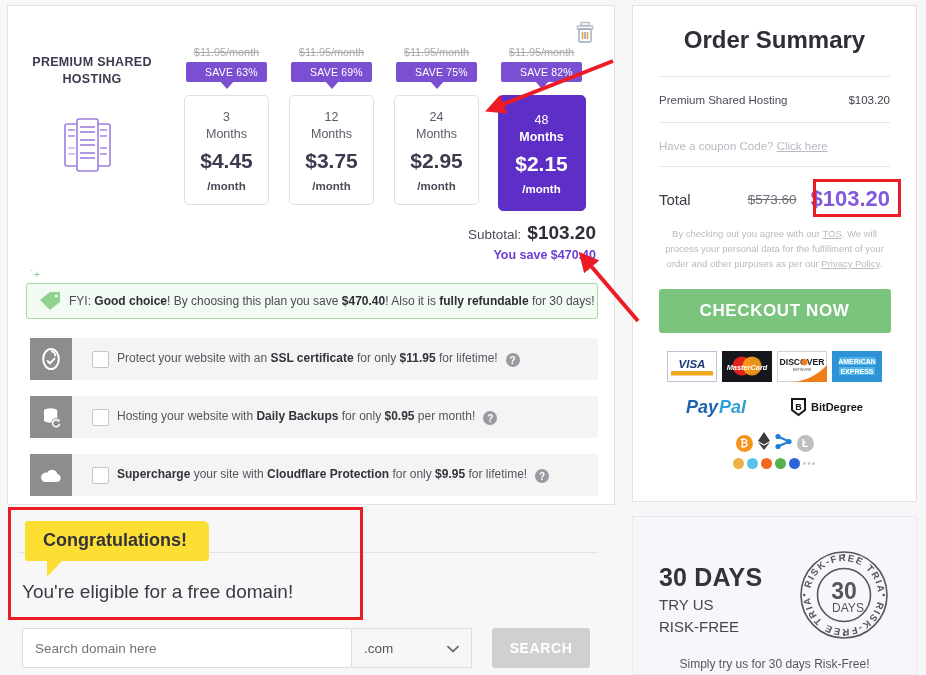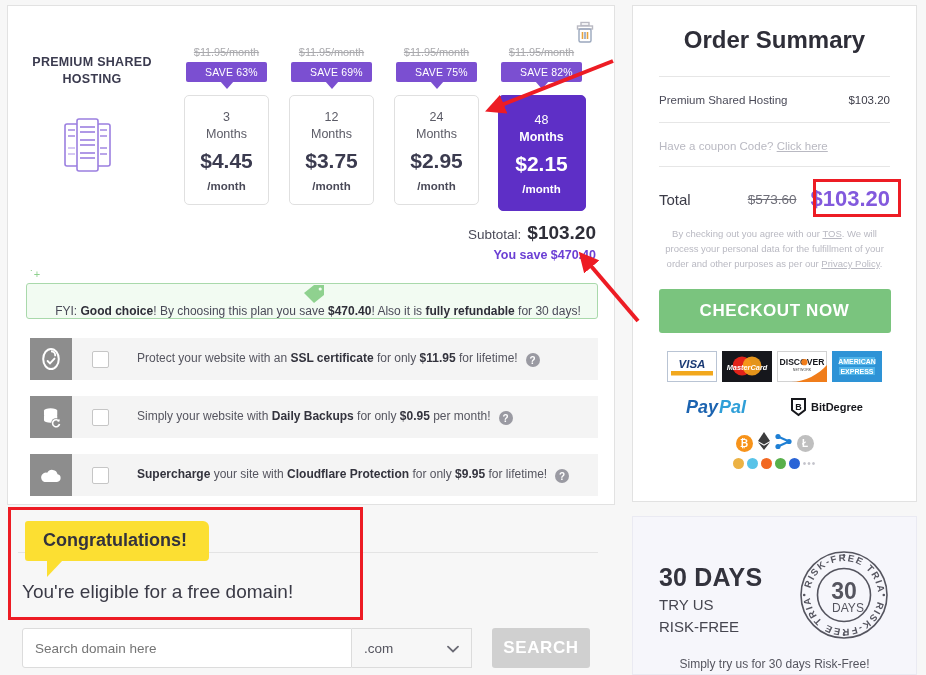--- a/index.html
+++ b/index.html
@@ -68,40 +68,40 @@
   .subtotal-wrap { position: absolute; right: 18px; top: 216px; text-align: right; }
   .subtotal-line { font-size: 13.5px; color: #4a4a58; }
   .subtotal-line .amt { font-size: 19px; font-weight: bold; color: #2e2e38; margin-left: 6px; }
   .save-line { font-size: 12.5px; font-weight: bold; color: #6b3fd4; margin-top: 4px; }
 
   
   .fyi {
     position: absolute; left: 18px; top: 277px; width: 572px; height: 36px;
     border: 1px solid #a9d9ab; background: #f2fbf2; border-radius: 3px;
     display: flex; align-items: center; padding-left: 12px;
-    font-size: 12px; color: #4a4a58; flex-direction: column;
+    font-size: 12px; color: #4a4a58;
   }
   .fyi b { color: #2e2e38; }
   .tag-icon { width: 22px; height: 20px; margin-right: 8px; flex: none; }
   .sparkle { position: absolute; left: 22px; top: 262px; color: #8fd18f; font-size: 11px; }
 
   
   .addon {
     position: absolute; left: 22px; width: 568px; height: 42px;
     background: #f4f4f4; display: flex; align-items: center;
   }
   .addon .sq {
     width: 42px; height: 42px; background: #8d8d8d; flex: none;
     display: flex; align-items: center; justify-content: center;
   }
   .addon .cb {
     width: 17px; height: 17px; border: 1px solid #c6c6c6; background: #fff;
     border-radius: 2px; margin-left: 20px; flex: none; cursor: pointer;
   }
-  .addon .txt { margin-left: 28px; font-size: 12px; color: #55555f; }
+  .addon .txt { margin-left: 8px; font-size: 12px; color: #55555f; }
   .addon .txt b { color: #33333d; }
   .help {
     width: 14px; height: 14px; border-radius: 50%; background: #9a9aa2;
     color: #fff; font-size: 10px; font-weight: bold; margin-left: 8px;
     display: inline-flex; align-items: center; justify-content: center;
     vertical-align: -2px; cursor: pointer;
   }
   .hr-thin { position: absolute; left: 18px; top: 552px; width: 580px; height: 1px; background: #e4e4e4; }
   .bubble {
     position: absolute; left: 25px; top: 521px;
@@ -127,21 +127,21 @@
     font-family: "Liberation Sans", sans-serif;
   }
   .tld-select {
     position: absolute; left: 352px; top: 628px; width: 120px; height: 40px;
     border: 1px solid #dcdcdc; border-left: none; background: #f7f7f7;
     display: flex; align-items: center; justify-content: space-between;
     padding: 0 12px; font-size: 13.5px; color: #55555f; cursor: pointer;
   }
   .search-btn {
     position: absolute; left: 492px; top: 628px; width: 98px; height: 40px;
-    background: #d0d0d0; color: #fff; font-size: 17px; font-weight: bold;
+    background: #d0d0d0; color: #fff; font-size: 14px; font-weight: bold;
     letter-spacing: .6px; border: none; border-radius: 3px; cursor: pointer;
     font-family: "Liberation Sans", sans-serif;
   }
 
   
   .right-panel {
     position: absolute; left: 632px; top: 5px; width: 285px; height: 497px;
     background: #fff; border: 1px solid #e2e2e2;
   }
   .os-title {
@@ -325,21 +325,21 @@
         <svg viewBox="0 0 26 26" width="23" height="23">
           <ellipse cx="12" cy="5.5" rx="7.5" ry="3" fill="#fff"></ellipse>
           <path d="M4.5 5.5 v5 a7.5 3 0 0 0 15 0 v-5" fill="#fff"></path>
           <path d="M4.5 11 v5 a7.5 3 0 0 0 15 0 v-5" fill="#fff"></path>
           <circle cx="18" cy="19" r="5.2" fill="#8d8d8d"></circle>
           <path d="M21.5 17.2 a4 4 0 1 0 .6 3.2" fill="none" stroke="#fff" stroke-width="1.8"></path>
           <path d="M21.9 14.4 l.2 3.2 l-3.1 -.5 z" fill="#fff"></path>
         </svg>
       </div>
       <div class="cb"></div>
-      <div class="txt"><span>Simply your website with </span><b>Daily Backups</b><span> for only </span><b>$0.95</b><span> per month!</span><span class="help">?</span></div>
+      <div class="txt"><span>Hosting your website with </span><b>Daily Backups</b><span> for only </span><b>$0.95</b><span> per month!</span><span class="help">?</span></div>
     </div>
 
     <div class="addon" style="top:448px;">
       <div class="sq">
         <svg viewBox="0 0 26 18" width="24" height="17">
           <path d="M6 16 h13.5 a4.2 4.2 0 0 0 .6 -8.3 a6 6 0 0 0 -11.2 -1.6 a4.4 4.4 0 0 0 -2.9 9.9 z" fill="#fff"></path>
         </svg>
       </div>
       <div class="cb"></div>
       <div class="txt"><b>Supercharge</b><span> your site with </span><b>Cloudflare Protection</b><span> for only </span><b>$9.95</b><span> for lifetime!</span><span class="help">?</span></div>

